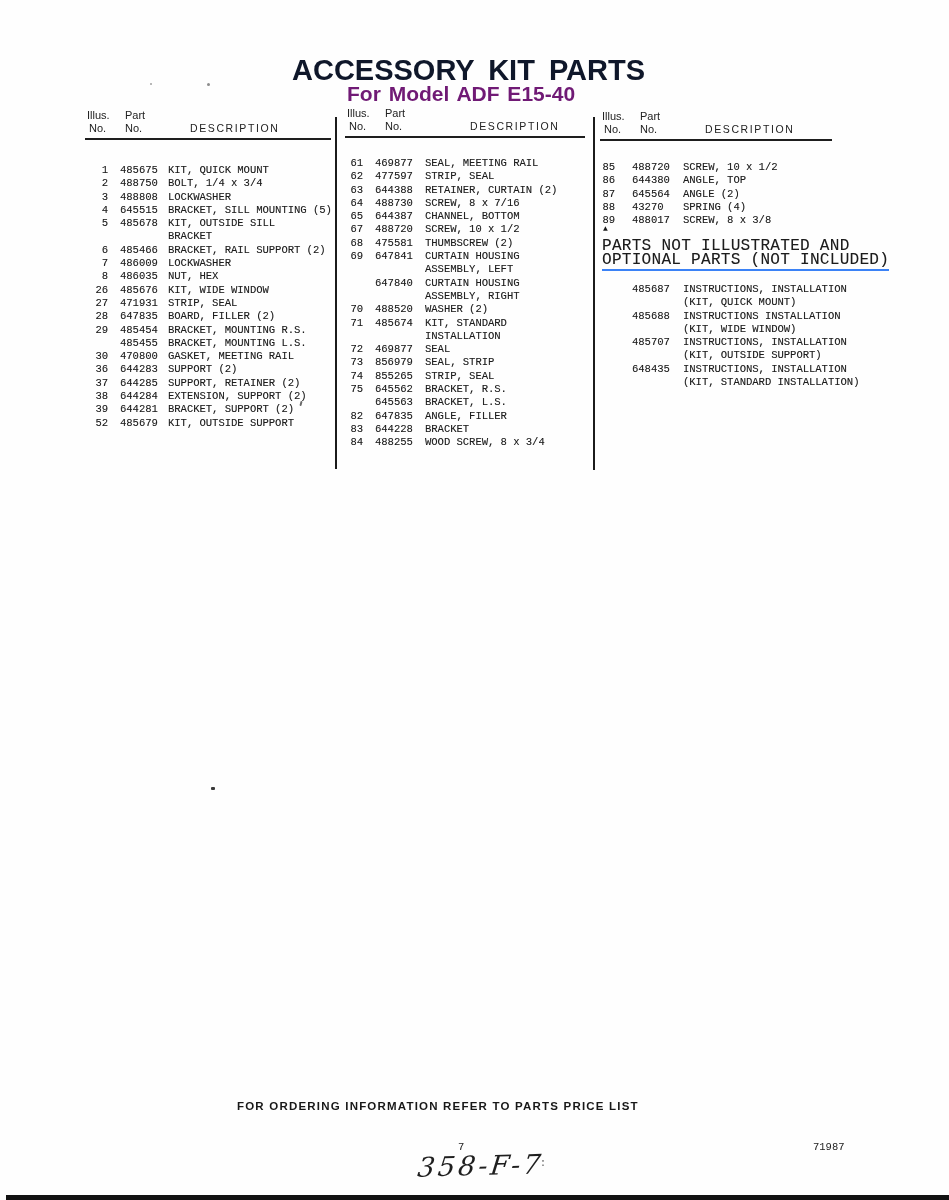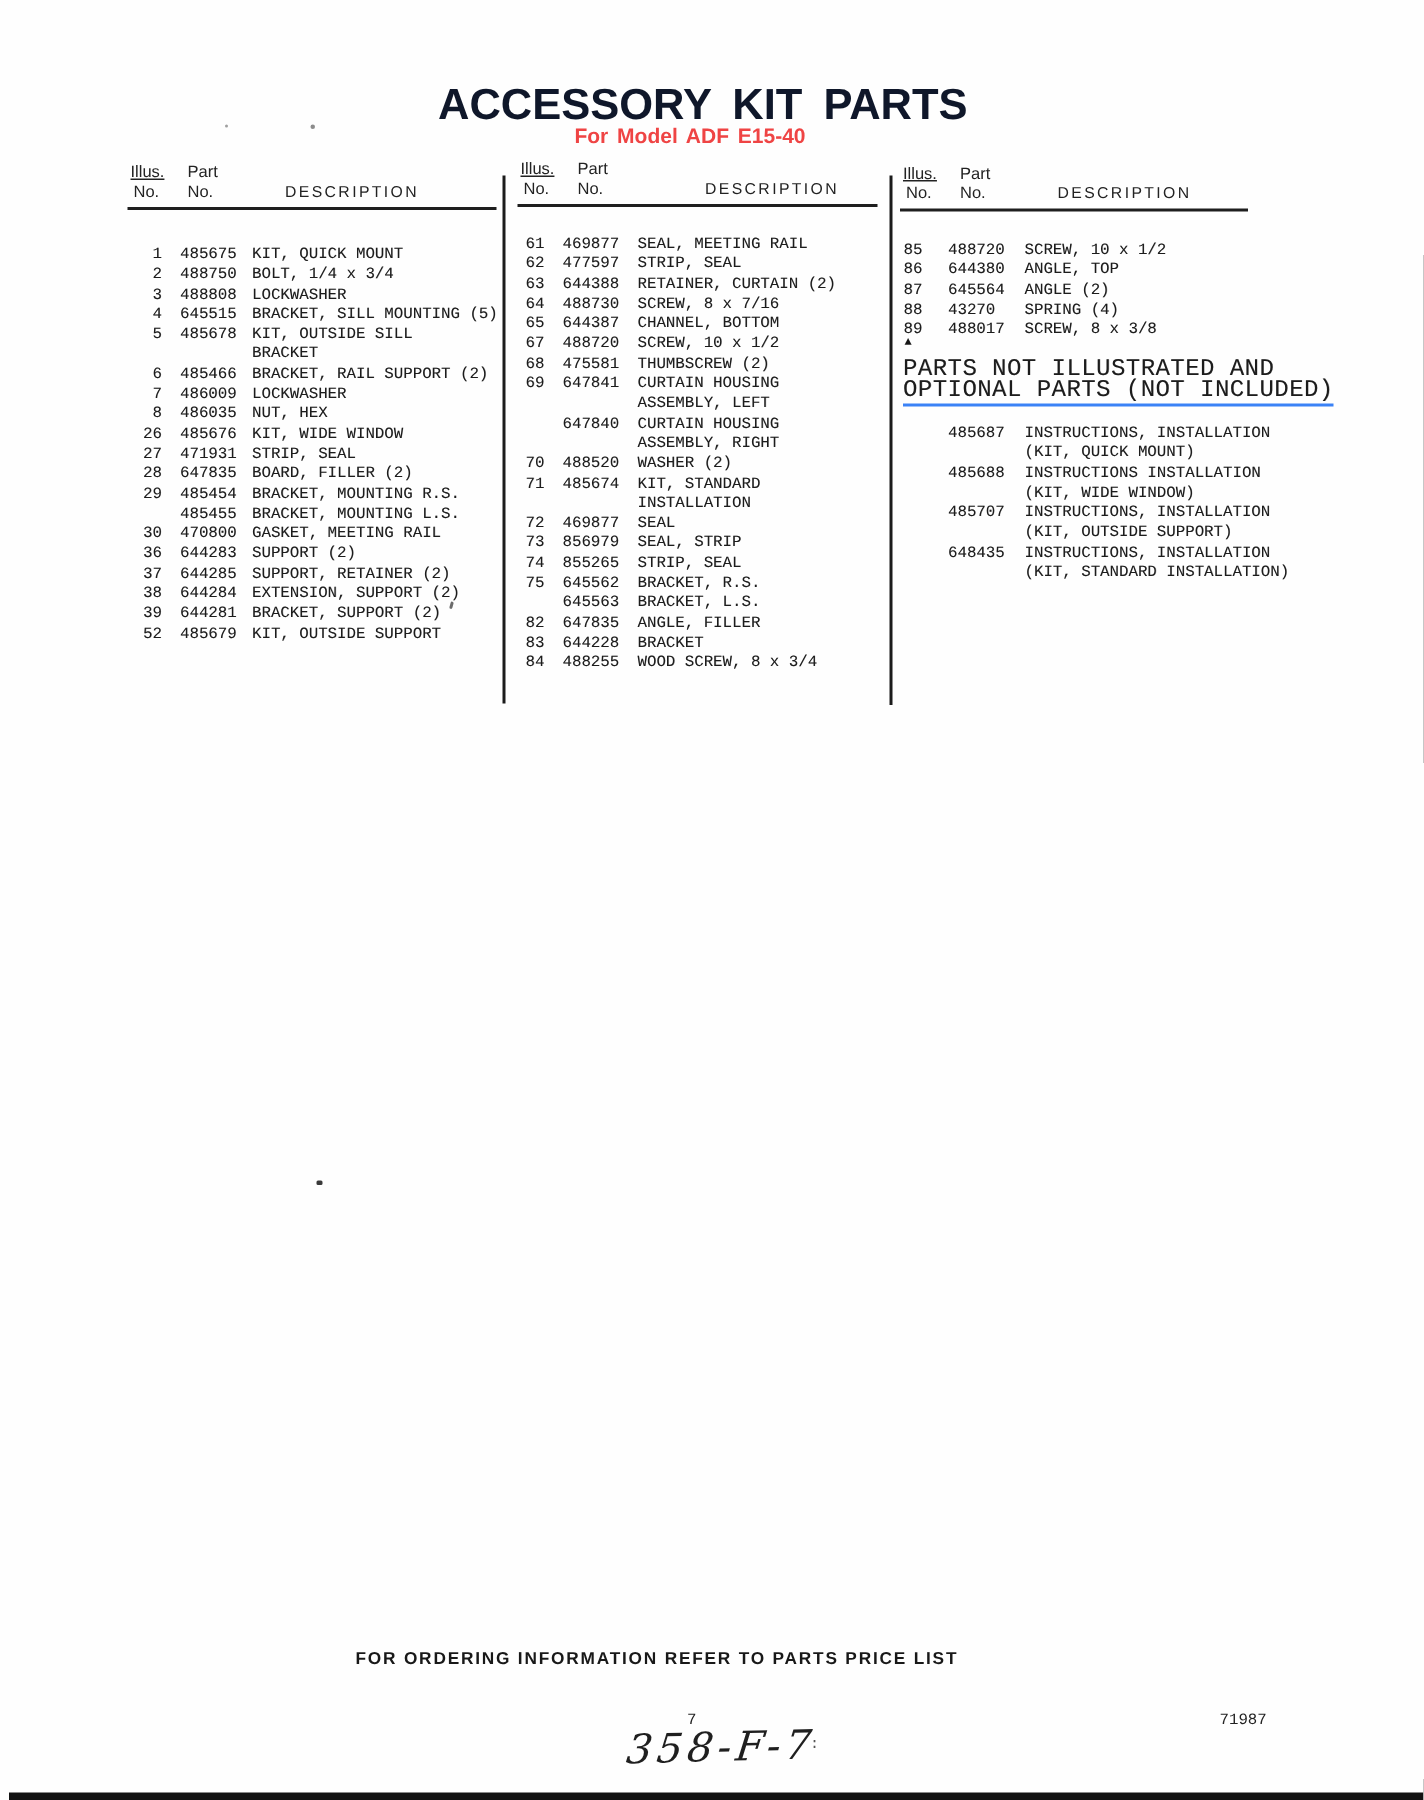--- a/index.html
+++ b/index.html
@@ -11,27 +11,27 @@
   
   .title{
     position:absolute;left:292px;top:54px;width:346px;text-align:center;
     font-family:"Liberation Sans",sans-serif;font-weight:bold;
     font-size:29px;letter-spacing:0px;word-spacing:6px;color:#0f172a;
     white-space:nowrap;
   }
   .subtitle{
     position:absolute;left:347px;top:82px;width:226px;text-align:center;
     font-family:"Liberation Sans",sans-serif;font-weight:bold;
-    font-size:14px;word-spacing:2px;color:#ef4444;white-space:nowrap;
+    font-size:21px;word-spacing:2px;color:#701a75;white-space:nowrap;
   }
   
   .hdr{position:absolute;font-family:"Liberation Sans",sans-serif;font-size:11px;color:#222;}
   .hdr .hline{height:13px;white-space:nowrap;}
   .hdr span{display:inline-block;}
-  .h-illus{margin-left:2px;width:38px;text-decoration:underline;}
+  .h-illus{margin-left:2px;width:38px;}
   .h-no1{margin-left:4px;width:36px;}
   .h-no2{width:36px;}
   .h-desc{letter-spacing:1.6px;font-size:10.5px;}
   .hdr1 .h-desc,.hdr3 .h-desc{margin-left:29px;}
   .hdr2 .h-desc{margin-left:49px;}
   .hrule{border-top:2px solid #1e1e1e;margin-top:3px;}
   .hdr1{left:85px;top:109px;}  .hdr1 .hrule{width:246px;}
   .hdr2{left:345px;top:107px;} .hdr2 .hrule{width:240px;}
   .hdr3{left:600px;top:110px;} .hdr3 .hrule{width:232px;}
   

